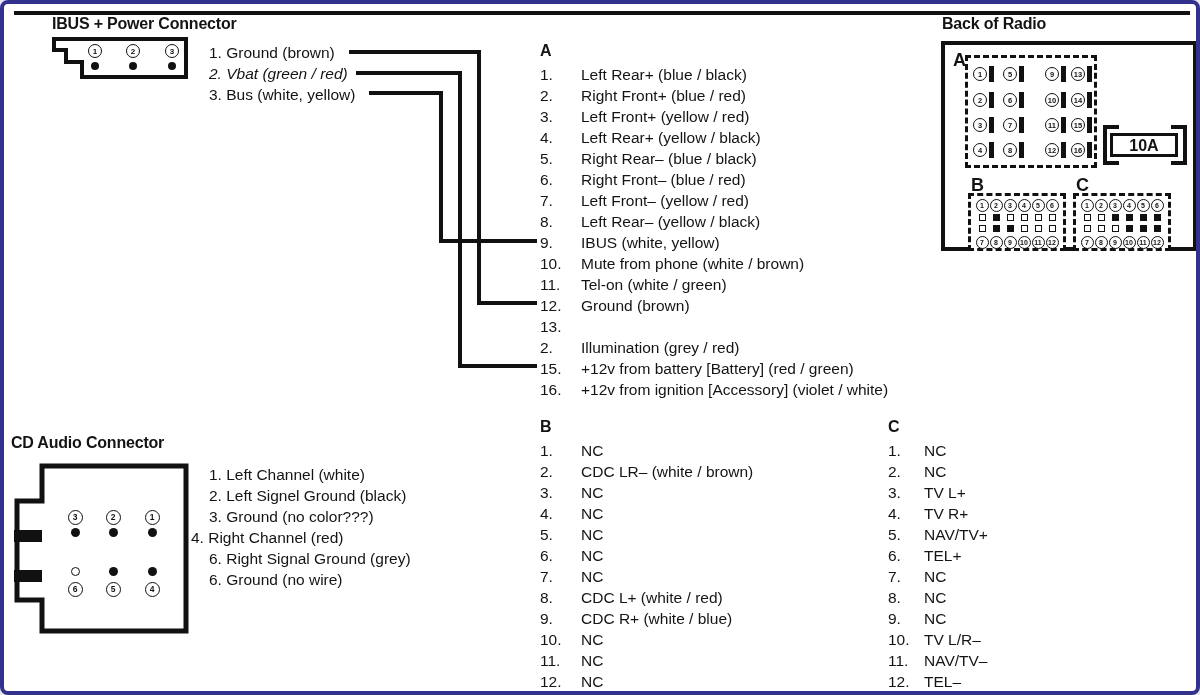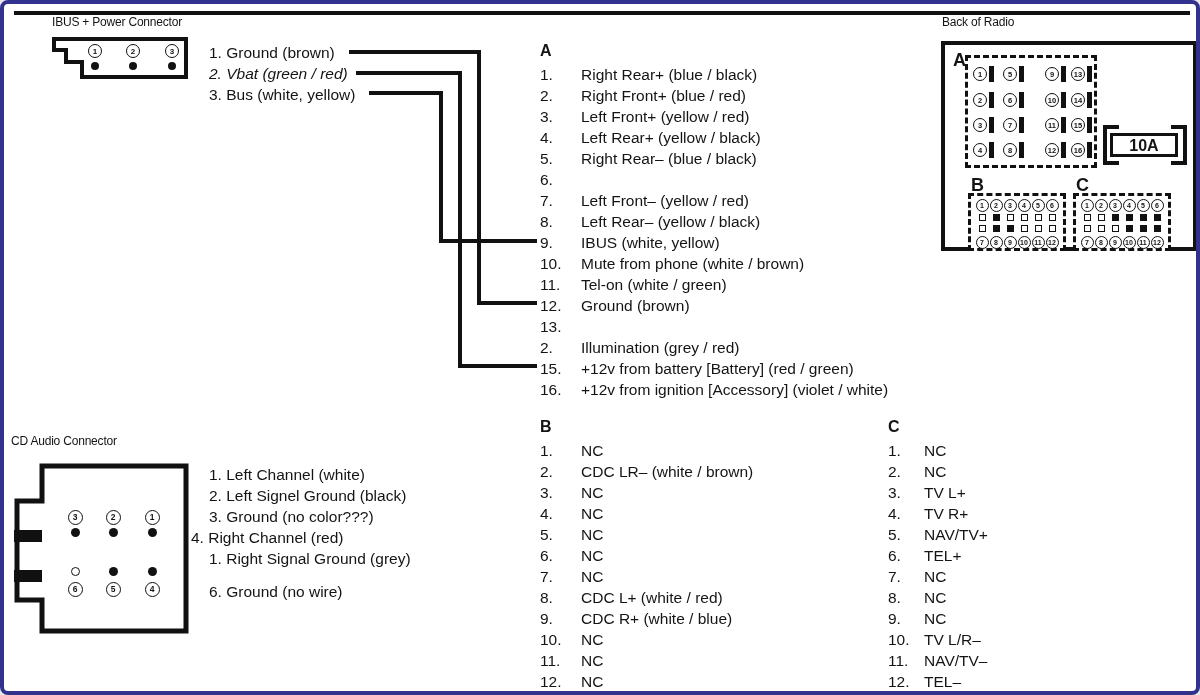--- a/index.html
+++ b/index.html
@@ -2,21 +2,21 @@
 <html><head>
 <meta charset="utf-8">
 <style>
   html,body{margin:0;padding:0;background:#e8e8ee;}
   #canvas{
     position:relative;width:1200px;height:695px;background:#ffffff;
     border:4px solid #32328e;border-radius:8px;box-sizing:border-box;
     overflow:hidden;font-family:"Liberation Sans",sans-serif;color:#141414;
   }
   .abs{position:absolute;}
-  .sec-title{font-weight:normal;font-size:12px;letter-spacing:-0.2px;white-space:nowrap;text-align:right;}
+  .sec-title{font-weight:bold;font-size:16px;letter-spacing:-0.2px;white-space:nowrap;text-align:right;}
   .topline{position:absolute;left:10px;top:7px;width:1176px;height:4px;background:#111;}
   .wire{position:absolute;background:#111;}
   .wire-label{position:absolute;font-size:15.5px;white-space:nowrap;}
   .plist{position:absolute;font-size:15.5px;}
   .plist .hdr{font-weight:bold;font-size:16px;height:22px;}
   .plist .row{display:flex;height:21px;line-height:21px;white-space:nowrap;}
   .plist .num{flex:0 0 41px;}
   .plist.narrow .num{flex:0 0 36px;}
   .cnum{position:absolute;border:1.4px solid #111;border-radius:50%;background:#fff;
         display:flex;align-items:center;justify-content:center;
@@ -75,40 +75,41 @@
       <div class="wire" style="left:454px;top:360px;width:79px;height:4px;"></div>
       <div class="wire" style="left:365px;top:87px;width:74px;height:4px;"></div>
       <div class="wire" style="left:435px;top:87px;width:4px;height:152px;"></div>
       <div class="wire" style="left:435px;top:235px;width:98px;height:4px;"></div>
     </div>
 
   <div class="plist" id="list-a" style="left:536px;top:38px;width:410px;">
       <div class="hdr">A</div>
       <div class="row">
         <div class="num">1.</div>
-        <div class="txt">Right Rear+ (blue / black)</div>
+        <div class="txt">Left Rear+ (blue / black)</div>
       </div>
       <div class="row">
         <div class="num">2.</div>
         <div class="txt">Right Front+ (blue / red)</div>
       </div>
       <div class="row">
         <div class="num">3.</div>
         <div class="txt">Left Front+ (yellow / red)</div>
       </div>
       <div class="row">
         <div class="num">4.</div>
         <div class="txt">Left Rear+ (yellow / black)</div>
       </div>
       <div class="row">
         <div class="num">5.</div>
         <div class="txt">Right Rear– (blue / black)</div>
       </div>
       <div class="row">
         <div class="num">6.</div>
+        <div class="txt">Right Front– (blue / red)</div>
       </div>
       <div class="row">
         <div class="num">7.</div>
         <div class="txt">Left Front– (yellow / red)</div>
       </div>
       <div class="row">
         <div class="num">8.</div>
         <div class="txt">Left Rear– (yellow / black)</div>
       </div>
       <div class="row">
@@ -265,22 +266,22 @@
         <div class="cnum" style="left:91.5px;top:118.5px;width:15px;height:15px;font-size:8.5px;">5</div>
         <div class="dot" style="left:133.5px;top:104px;width:9px;height:9px;"></div>
         <div class="cnum" style="left:130.5px;top:118.5px;width:15px;height:15px;font-size:8.5px;">4</div>
       </div>
   </div>
   <div id="cd-labels">
       <div class="wire-label" style="left:205px;top:462px;">1. Left Channel (white)</div>
       <div class="wire-label" style="left:205px;top:483px;">2. Left Signel Ground (black)</div>
       <div class="wire-label" style="left:205px;top:504px;">3. Ground (no color???)</div>
       <div class="wire-label" style="left:187px;top:525px;">4. Right Channel (red)</div>
-      <div class="wire-label" style="left:205px;top:546px;">1. Right Signal Ground (grey)</div>
-      <div class="wire-label" style="left:205px;top:579px;text-align:right;">6. Ground (no wire)</div>
+      <div class="wire-label" style="left:205px;top:546px;">6. Right Signal Ground (grey)</div>
+      <div class="wire-label" style="left:205px;top:567px;text-align:right;">6. Ground (no wire)</div>
     </div>
 
   <div class="borbox" style="left:937px;top:37px;width:256px;height:210px;">
     <div class="abs" style="left:8px;top:5px;font-weight:bold;font-size:18px;">A</div>
     <div class="dashedbox" id="conn-a-box" style="left:20px;top:10px;width:132px;height:113px;">
         <div class="cnum" style="left:5px;top:9px;width:14px;height:14px;font-size:7.5px;">1</div>
         <div class="bar" style="left:21px;top:8px;width:5px;height:16px;"></div>
         <div class="cnum" style="left:5px;top:35px;width:14px;height:14px;font-size:7.5px;">2</div>
         <div class="bar" style="left:21px;top:34px;width:5px;height:16px;"></div>
         <div class="cnum" style="left:5px;top:60px;width:14px;height:14px;font-size:7.5px;">3</div>

